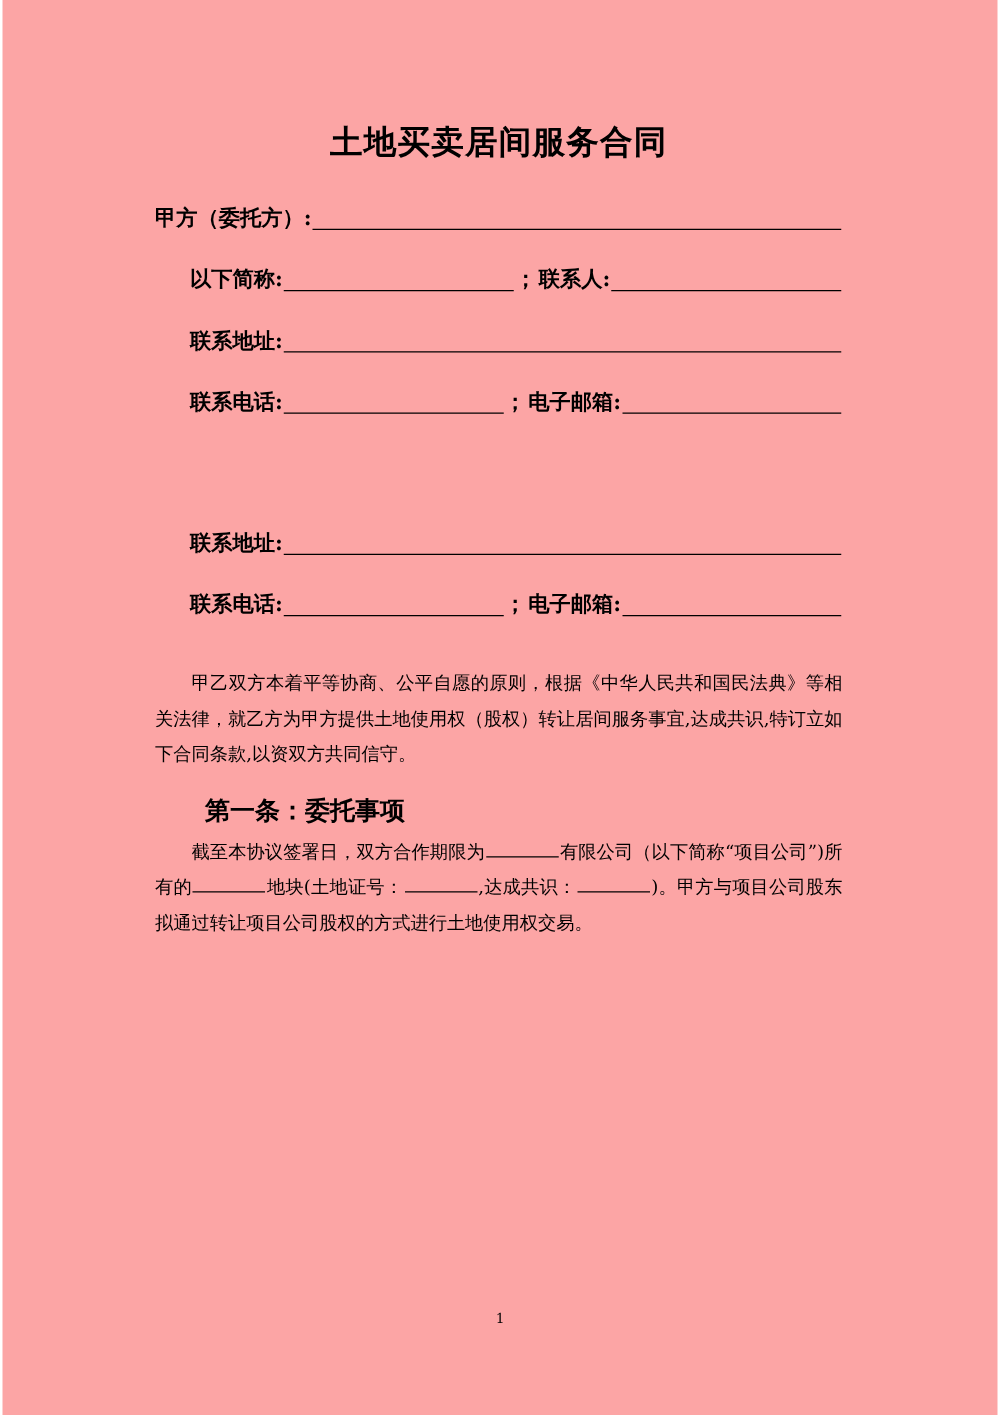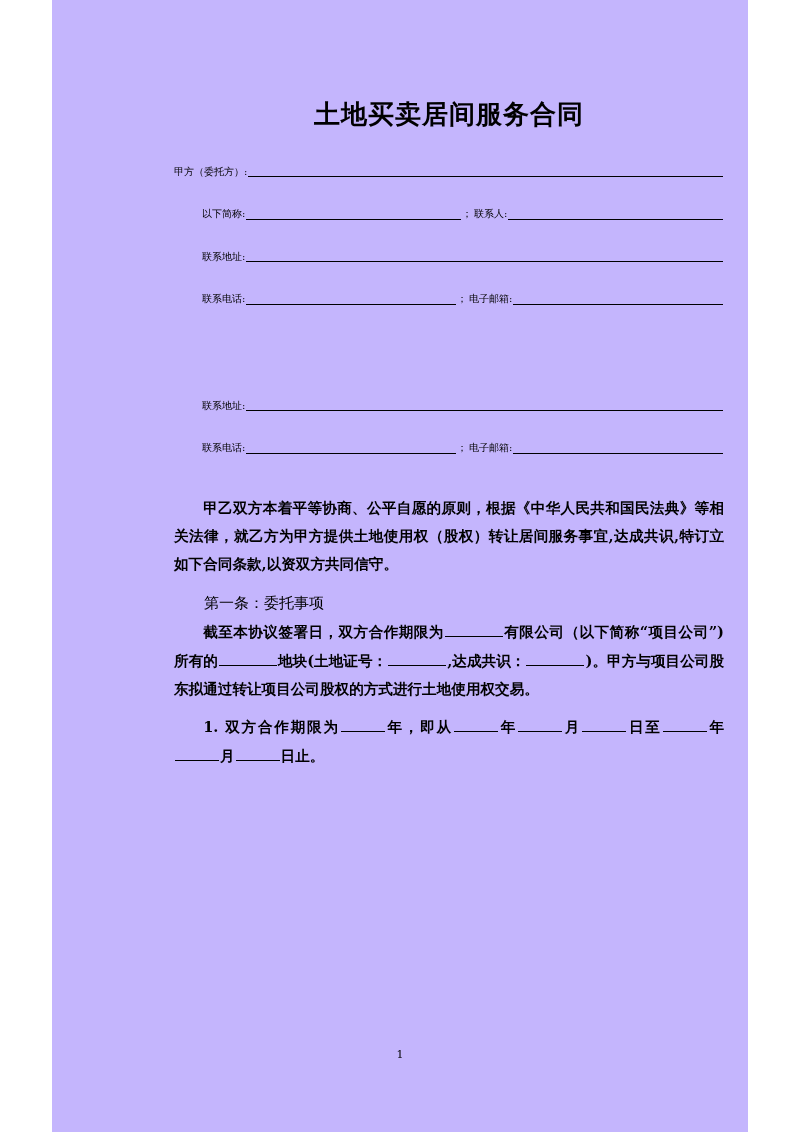--- a/index.html
+++ b/index.html
@@ -4,24 +4,24 @@
 <title>土地买卖居间服务合同</title>
 <style>
   html, body {
     margin: 0;
     padding: 0;
     background: #ffffff;
   }
 
   .page {
     position: relative;
-    width: 696px;
+    width: 796px;
     height: 1132px;
     margin: 0 auto;
-    background: #c4b5fd;
+    background: #fca5a5;
     font-family: "DejaVu Serif", "Liberation Serif", serif;
     color: #000000;
     overflow: hidden;
     box-sizing: border-box;
   }
 
   .content {
     position: absolute;
     left: 122px;
     top: 0;
@@ -39,22 +39,22 @@
     line-height: 1.25;
     white-space: nowrap;
   }
 
   
   .party-block {
     margin-top: 0;
   }
 
   .field-row {
-    font-size: 10px;
-    font-weight: normal;
+    font-size: 17px;
+    font-weight: bold;
     line-height: 1;
     white-space: nowrap;
     display: flex;
     align-items: center;
   }
 
   .field-row.level-0 {
     padding-left: 0;
   }
 
@@ -80,31 +80,31 @@
   }
 
   .sep {
     flex: 0 0 auto;
     padding: 0 2px 0 0;
   }
 
   
   .para {
     font-size: 14.6px;
-    font-weight: bold;
+    font-weight: normal;
     line-height: 1.95;
     text-align: justify;
     text-justify: inter-ideograph;
     margin: 0;
     text-indent: 2em;
   }
 
   .section-heading {
-    font-size: 15px;
-    font-weight: normal;
+    font-size: 20px;
+    font-weight: bold;
     line-height: 1.95;
     margin: 0;
     text-indent: 2em;
   }
 
   
   .iblank {
     display: inline-block;
     border-bottom: 1.6px solid #000;
     height: 0.9em;
@@ -214,21 +214,18 @@
     <p class="section-heading">第一条：委托事项</p>
 
 
     <p class="para">
       <span>截至本协议签署日，双方合作期限为</span><span class="iblank w-md"></span><span>有限公司（以下简称“项目公司”)所有的</span><span class="iblank w-md"></span><span>地块(土地证号：</span><span class="iblank w-md"></span><span>,达成共识：</span><span class="iblank w-md"></span><span>)。甲方与项目公司股东拟通过转让项目公司股权的方式进行土地使用权交易。</span>
     </p>
 
     <div class="sp-sec"></div>
 
 
-    <p class="para">
-      <span>1. 双方合作期限为</span><span class="iblank w-sm"></span><span>年，即从</span><span class="iblank w-sm"></span><span>年</span><span class="iblank w-sm"></span><span>月</span><span class="iblank w-sm"></span><span>日至</span><span class="iblank w-sm"></span><span>年</span><span class="iblank w-sm"></span><span>月</span><span class="iblank w-sm"></span><span>日止。</span>
-    </p>
 
   </div>
 
   <div class="page-number">1</div>
 
 </div>
 
 </body></html>

